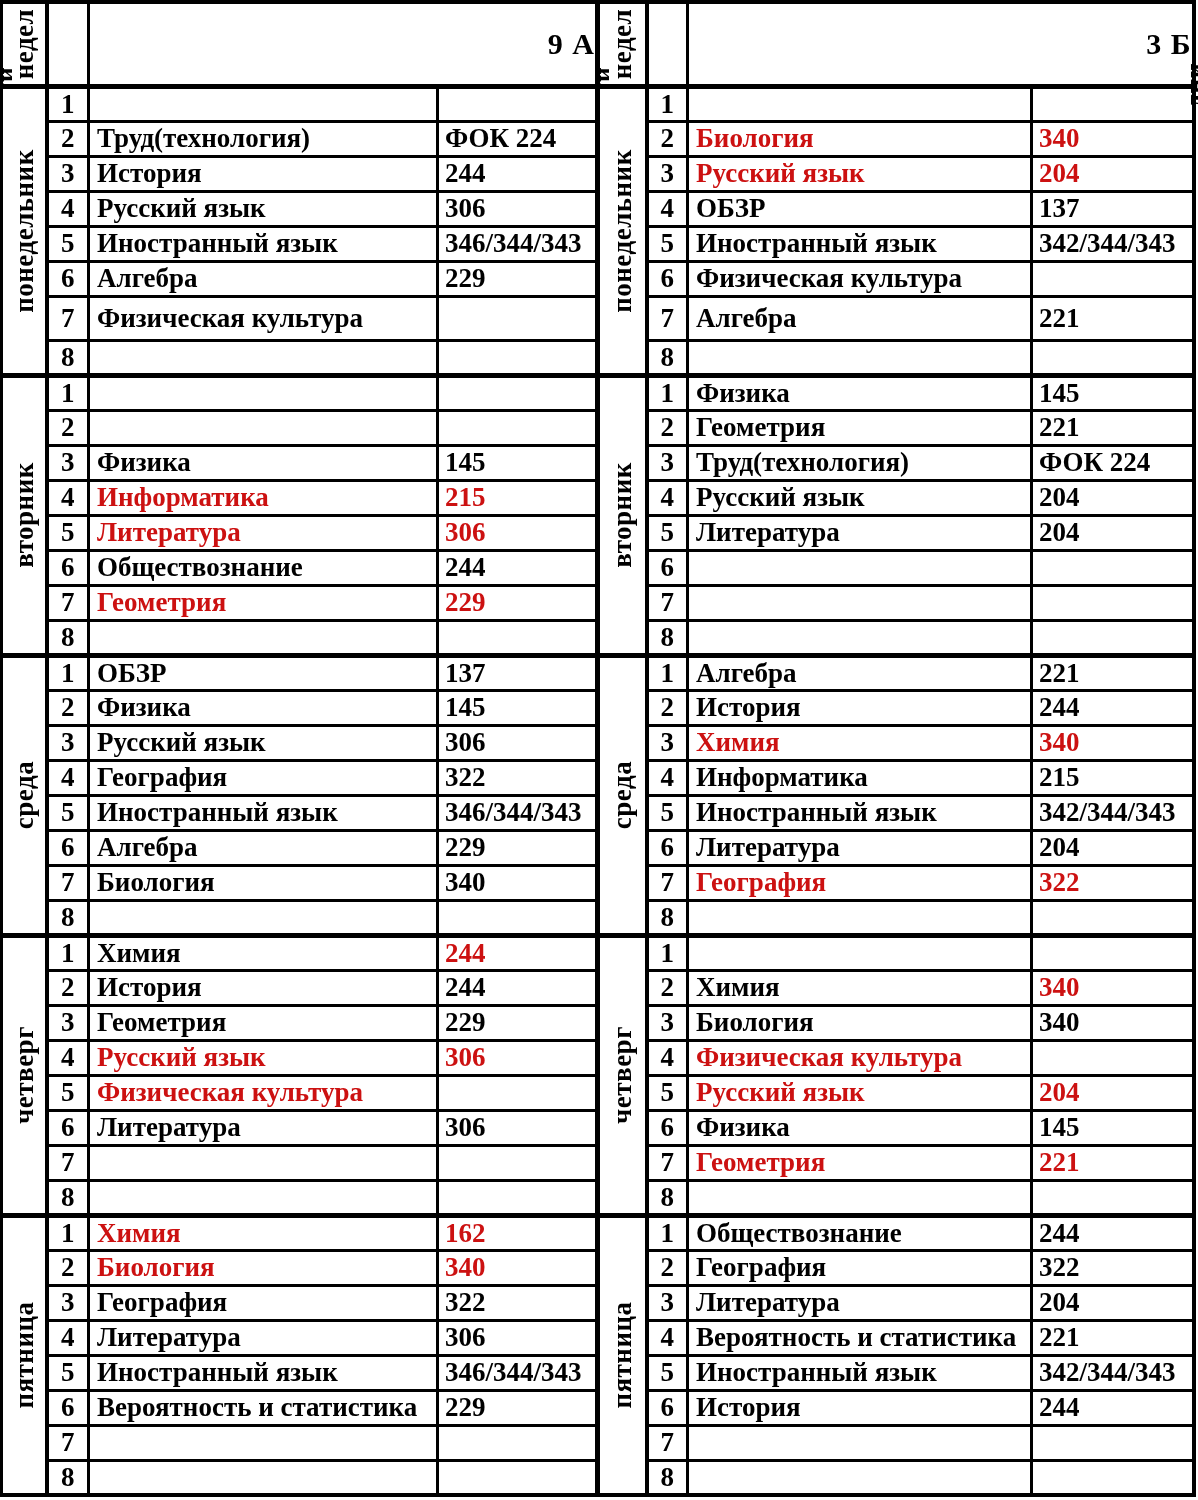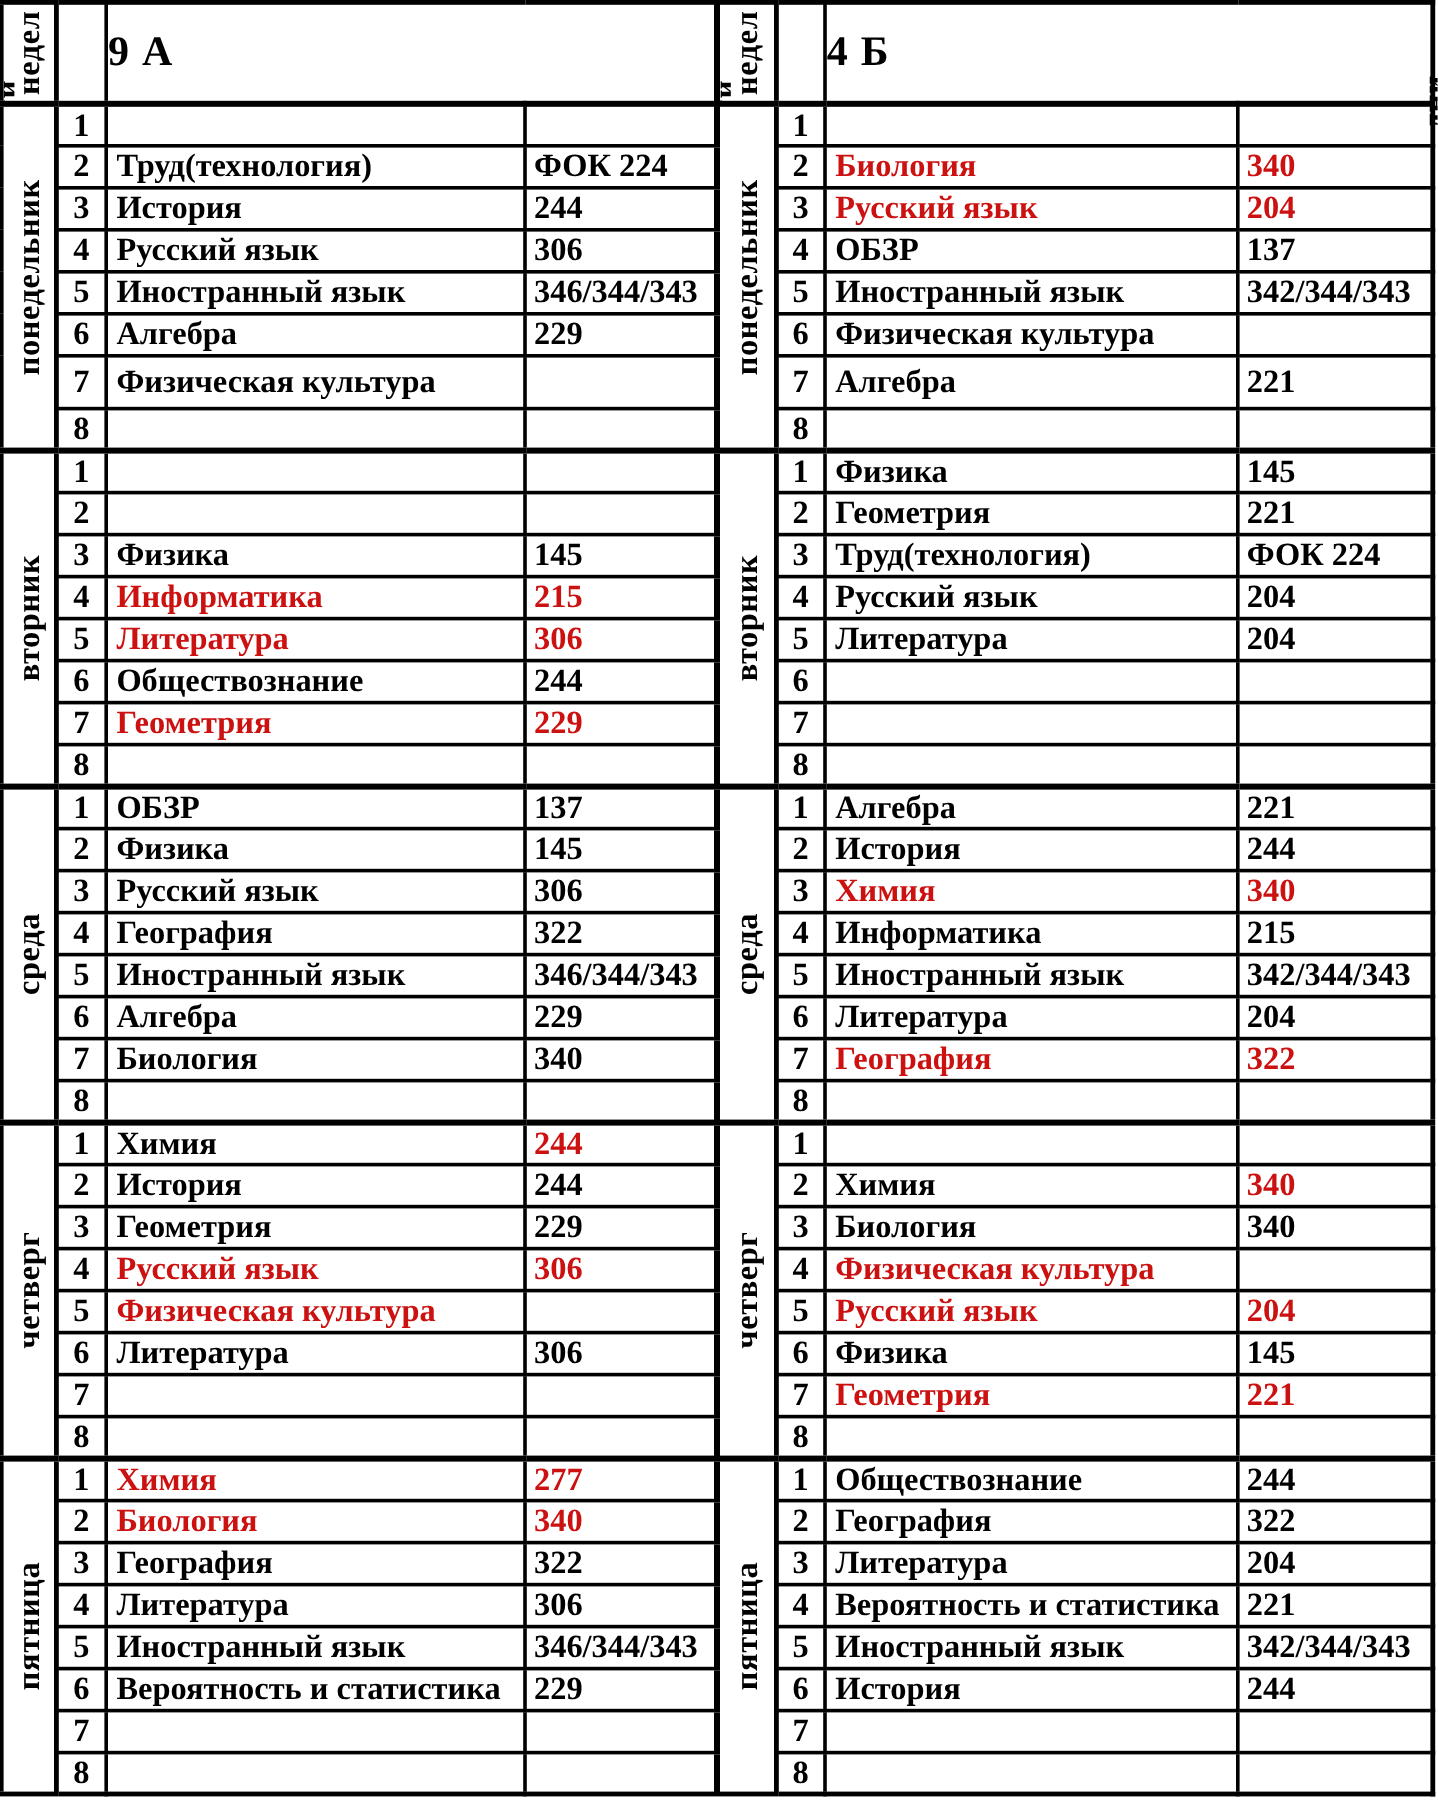--- a/index.html
+++ b/index.html
@@ -51,21 +51,21 @@
     position: absolute; left: -1px; top: 20px;
     width: 10px; height: 130px;
     overflow: hidden;
   }
   .frag-clip .vtext { font-size: 26px; }
 
   .num { text-align: center; }
   .subject { padding-left: 7px; text-align: left; }
   .room { padding-left: 6px; text-align: left; }
   .mid { border-right: 5px solid var(--ink); }
-  .class-head { text-align: left; font-size: 35px; letter-spacing: 1px; }
+  .class-head { text-align: right; font-size: 30px; letter-spacing: 1px; }
   .red { color: var(--red); }
 
   .edge-frag {
     position: absolute; left: 1191px; top: 20px;
     width: 7px; height: 130px;
     overflow: hidden;
   }
   .edge-frag .vtext { font-size: 26px; }
 </style>
 </head>
@@ -92,21 +92,21 @@
       </td>
       <td class="num"></td>
       <td class="class-head mid" colspan="2">9 А</td>
       <td class="day-cell head-day">
         <div class="frag-clip">
           <span class="vtext">дни</span>
         </div>
         <span class="vtext">недел</span>
       </td>
       <td class="num"></td>
-      <td class="class-head" colspan="2">4 Б</td>
+      <td class="class-head" colspan="2">3 Б</td>
     </tr>
   <tr class="block-start">
         <td class="day-cell" rowspan="8">
           <span class="vtext">понедельник</span>
         </td>
         <td class="num">1</td>
         <td class="subject"></td>
         <td class="room mid"></td>
         <td class="day-cell" rowspan="8">
           <span class="vtext">понедельник</span>
@@ -380,21 +380,21 @@
         <td class="num">8</td>
         <td class="subject"></td>
         <td class="room"></td>
       </tr>
       <tr class="block-start">
         <td class="day-cell" rowspan="8">
           <span class="vtext">пятница</span>
         </td>
         <td class="num">1</td>
         <td class="subject red">Химия</td>
-        <td class="room red mid">277</td>
+        <td class="room red mid">162</td>
         <td class="day-cell" rowspan="8">
           <span class="vtext">пятница</span>
         </td>
         <td class="num">1</td>
         <td class="subject">Обществознание</td>
         <td class="room">244</td>
       </tr>
       <tr>
         <td class="num">2</td>
         <td class="subject red">Биология</td>

